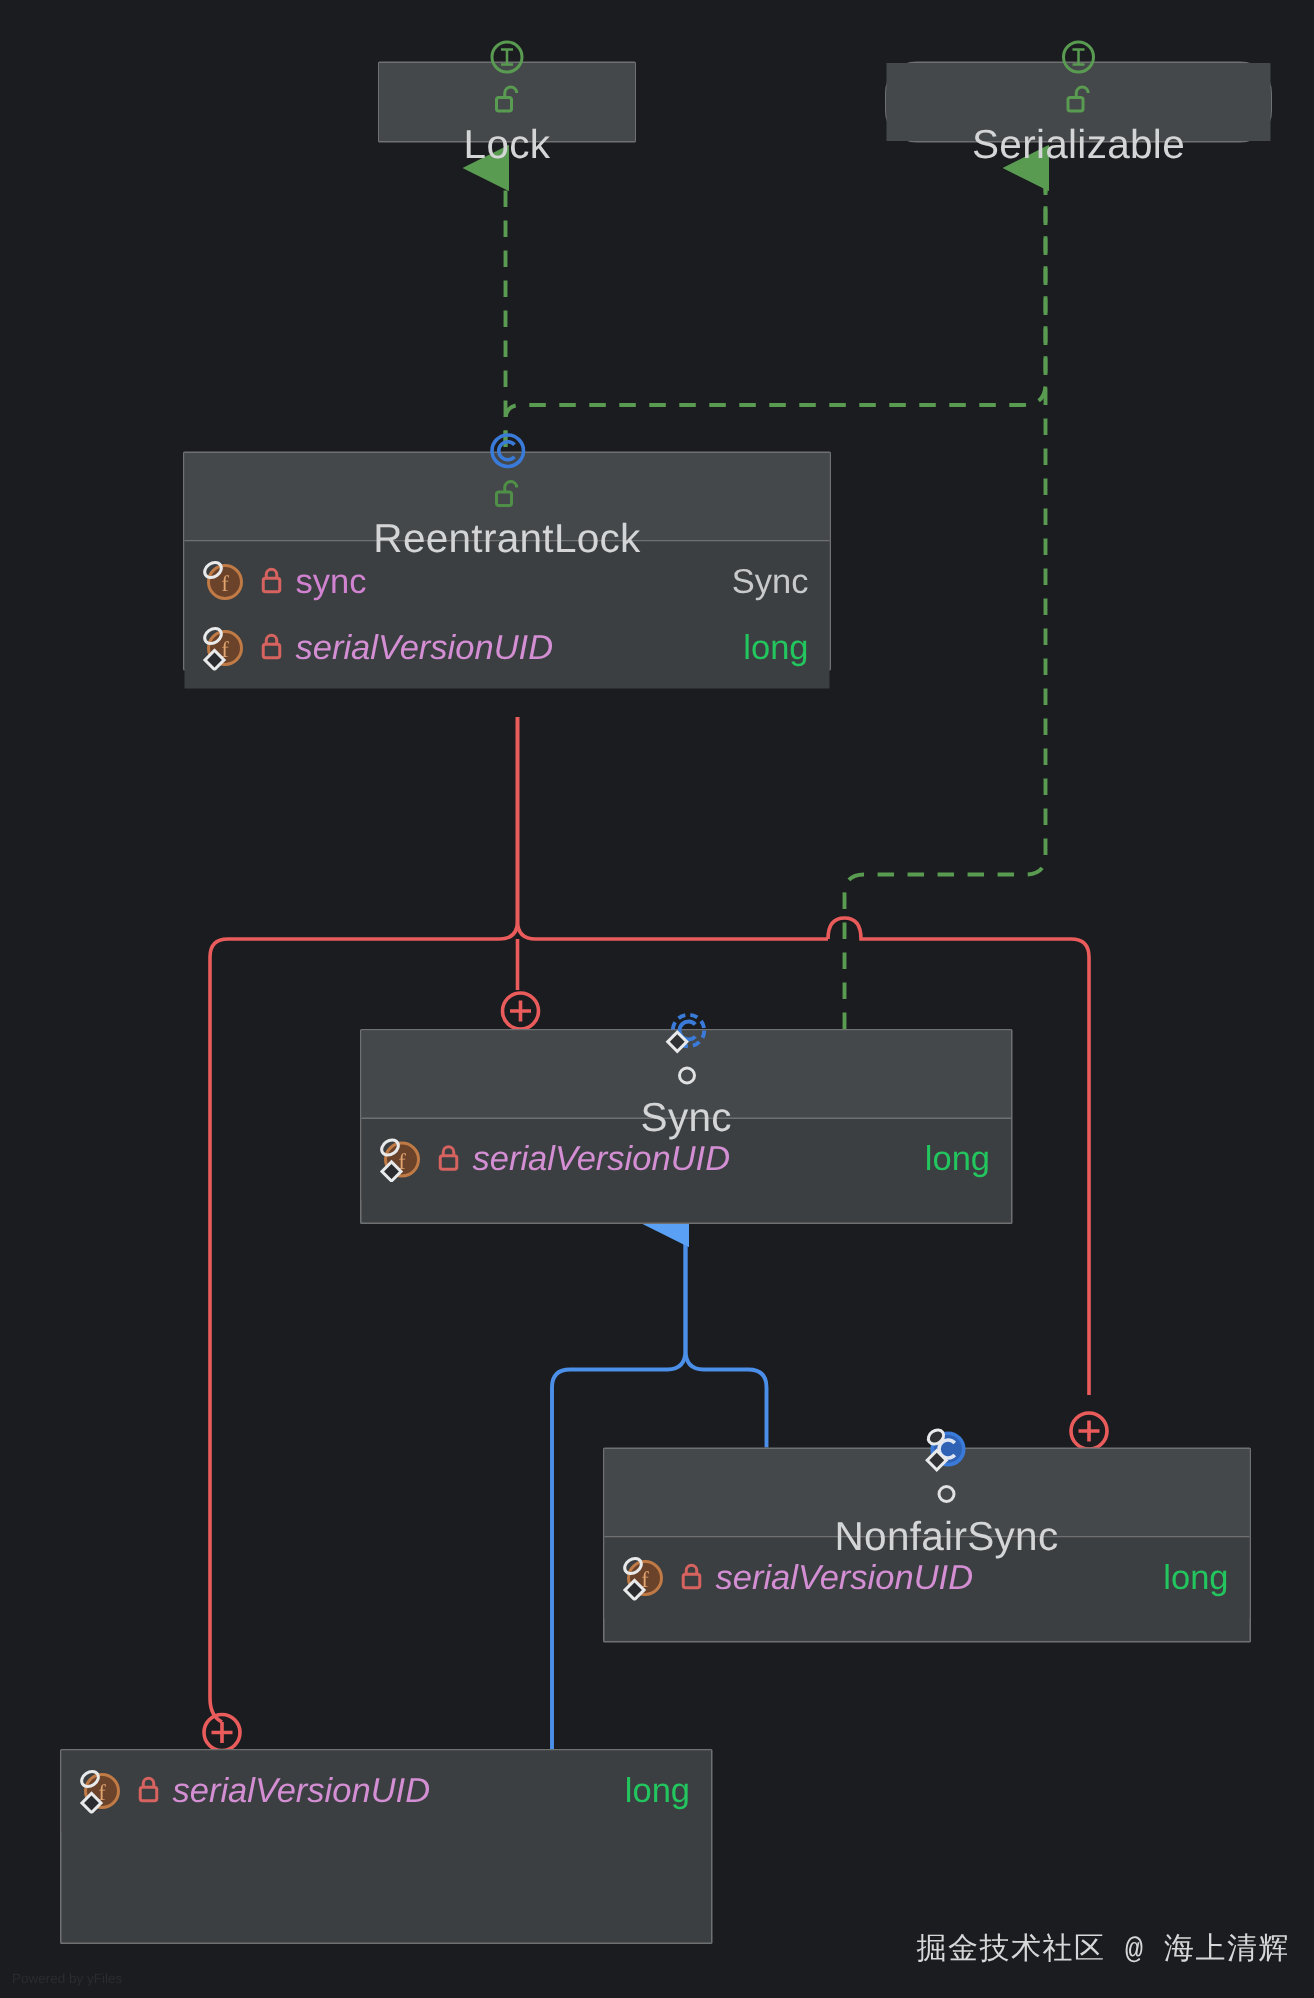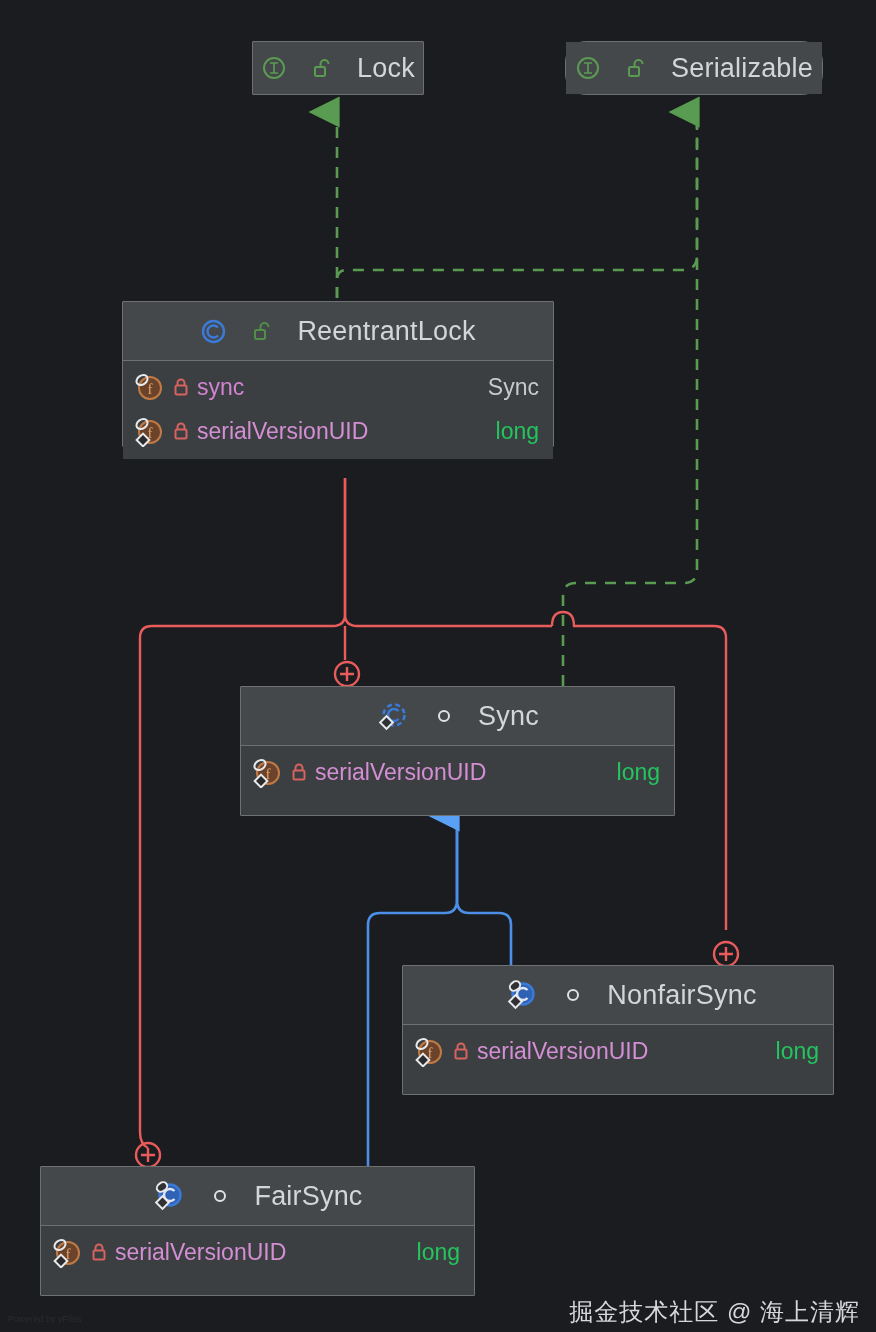--- a/index.html
+++ b/index.html
@@ -37,25 +37,26 @@
     position: absolute;
     box-sizing: border-box;
     border: 1px solid #6e7072;
     background: #3c3f41;
     border-radius: 1px;
   }
   .node-header {
     display: flex;
     align-items: center;
     justify-content: center;
-    gap: 26px;
+    gap: 5px;
     background: #45484a;
     border-bottom: 1px solid #6e7072;
     box-sizing: border-box;
     padding: 0 14px;
+    flex-direction: column;
   }
   .node.no-body .node-header {
     border-bottom: none;
   }
   .node-title {
     font-size: 27px;
     color: #d4d5d6;
     white-space: nowrap;
     letter-spacing: 0.2px;
   }
@@ -72,46 +73,46 @@
     padding: 0 14px 0 10px;
     box-sizing: border-box;
     gap: 8px;
   }
   .member-name {
     font-size: 23px;
     color: #d183d1;
     white-space: nowrap;
     flex: 0 0 auto;
   }
-  .member-name.italic { color: #d48fd4; }
+  .member-name.italic { font-style: italic; color: #d48fd4; }
   .member-type {
     margin-left: auto;
     font-size: 23px;
     white-space: nowrap;
   }
   .member-type.ref { color: #c8c9ca; }
   .member-type.prim { color: #22c55e; }
 
   
   .icon {
     flex: 0 0 auto;
     display: inline-block;
     line-height: 0;
   }
   .icon svg { display: block; }
 
   
   #watermark {
     position: absolute;
     right: 16px;
-    bottom: 4px;
-    font-size: 24px;
+    bottom: 20px;
+    font-size: 20px;
     color: #d6d7d8;
     white-space: nowrap;
-    font-family: Liberation Sans, sans-serif;
+    font-family: Liberation Mono, monospace;
     letter-spacing: 1px;
   }
   #powered-by {
     position: absolute;
     left: 8px;
     bottom: 8px;
     font-size: 9px;
     color: #2b2c2f;
     white-space: nowrap;
   }
@@ -181,21 +182,21 @@
       <span class="icon">
         <svg width="18" height="20" viewBox="0 0 18 20">
           <rect x="2" y="9" width="10" height="9" rx="1.5" fill="none" stroke="#5a9b52" stroke-width="2"></rect>
           <path d="M7.5 9 V6 a4 4 0 0 1 8 0" fill="none" stroke="#5a9b52" stroke-width="2"></path>
         </svg>
       </span>
       <span class="node-title">Lock</span>
     </div>
   </div>
 
-  <div class="node no-body" style="left:565px; top:41px; width:258px; height:54px;border-radius:21px;">
+  <div class="node no-body" style="left:590px; top:41px; width:258px; height:54px;border-radius:21px;">
     <div class="node-header" style="height:52px;">
       <span class="icon">
         <svg width="26" height="26" viewBox="0 0 26 26">
           <circle cx="13" cy="13" r="10" fill="none" stroke="#5a9b52" stroke-width="2"></circle>
           <path d="M9 8 H17 M13 8 V18 M9 18 H17" stroke="#5a9b52" stroke-width="1.7" fill="none"></path>
         </svg>
       </span>
       <span class="icon">
         <svg width="18" height="20" viewBox="0 0 18 20">
           <rect x="2" y="9" width="10" height="9" rx="1.5" fill="none" stroke="#5a9b52" stroke-width="2"></rect>
@@ -332,36 +333,20 @@
             <path d="M4.5 8.5 V6 a3.5 3.5 0 0 1 7 0 V8.5" fill="none" stroke="#d6635f" stroke-width="2"></path>
           </svg>
         </span>
         <span class="member-name italic">serialVersionUID</span>
         <span class="member-type prim">long</span>
       </div>
     </div>
   </div>
 
   <div class="node" style="left:40px; top:1166px; width:435px; height:130px;">
-    <div class="node-header" style="height:59px;">
-      <span class="icon">
-        <svg width="34" height="32" viewBox="0 0 34 32">
-          <circle cx="18" cy="15" r="10.5" fill="#2f62b5" stroke="#3a7ad9" stroke-width="2.4"></circle>
-          <path d="M22.5 11 a6 6 0 1 0 0 8" fill="none" stroke="#dfe6f2" stroke-width="2.4"></path>
-          <ellipse cx="10" cy="7" rx="5.5" ry="4.2" transform="rotate(-35 10 7)" fill="#2f3134" stroke="#e8e9ea" stroke-width="2"></ellipse>
-          <rect x="6" y="18" width="9" height="9" transform="rotate(45 10.5 22.5)" fill="#2f3134" stroke="#e8e9ea" stroke-width="2"></rect>
-        </svg>
-      </span>
-      <span class="icon">
-        <svg width="16" height="16" viewBox="0 0 16 16">
-          <circle cx="8" cy="8" r="5" fill="none" stroke="#e0e1e2" stroke-width="2"></circle>
-        </svg>
-      </span>
-      <span class="node-title">FairSync</span>
-    </div>
     <div class="node-body">
       <div class="member-row">
         <span class="icon">
           <svg width="32" height="32" viewBox="0 0 32 32">
             <circle cx="17" cy="17" r="11" fill="#6b422a" stroke="#c07a45" stroke-width="2"></circle>
             <text x="17" y="23" font-size="15" fill="#e0a46e" font-family="Liberation Serif, serif" text-anchor="middle">f</text>
             <ellipse cx="9" cy="9" rx="6" ry="4.5" transform="rotate(-35 9 9)" fill="none" stroke="#e8e9ea" stroke-width="2"></ellipse>
             <rect x="5.5" y="20.5" width="9" height="9" transform="rotate(45 10 25)" fill="#2a2b2e" stroke="#e8e9ea" stroke-width="2"></rect>
           </svg>
         </span>

